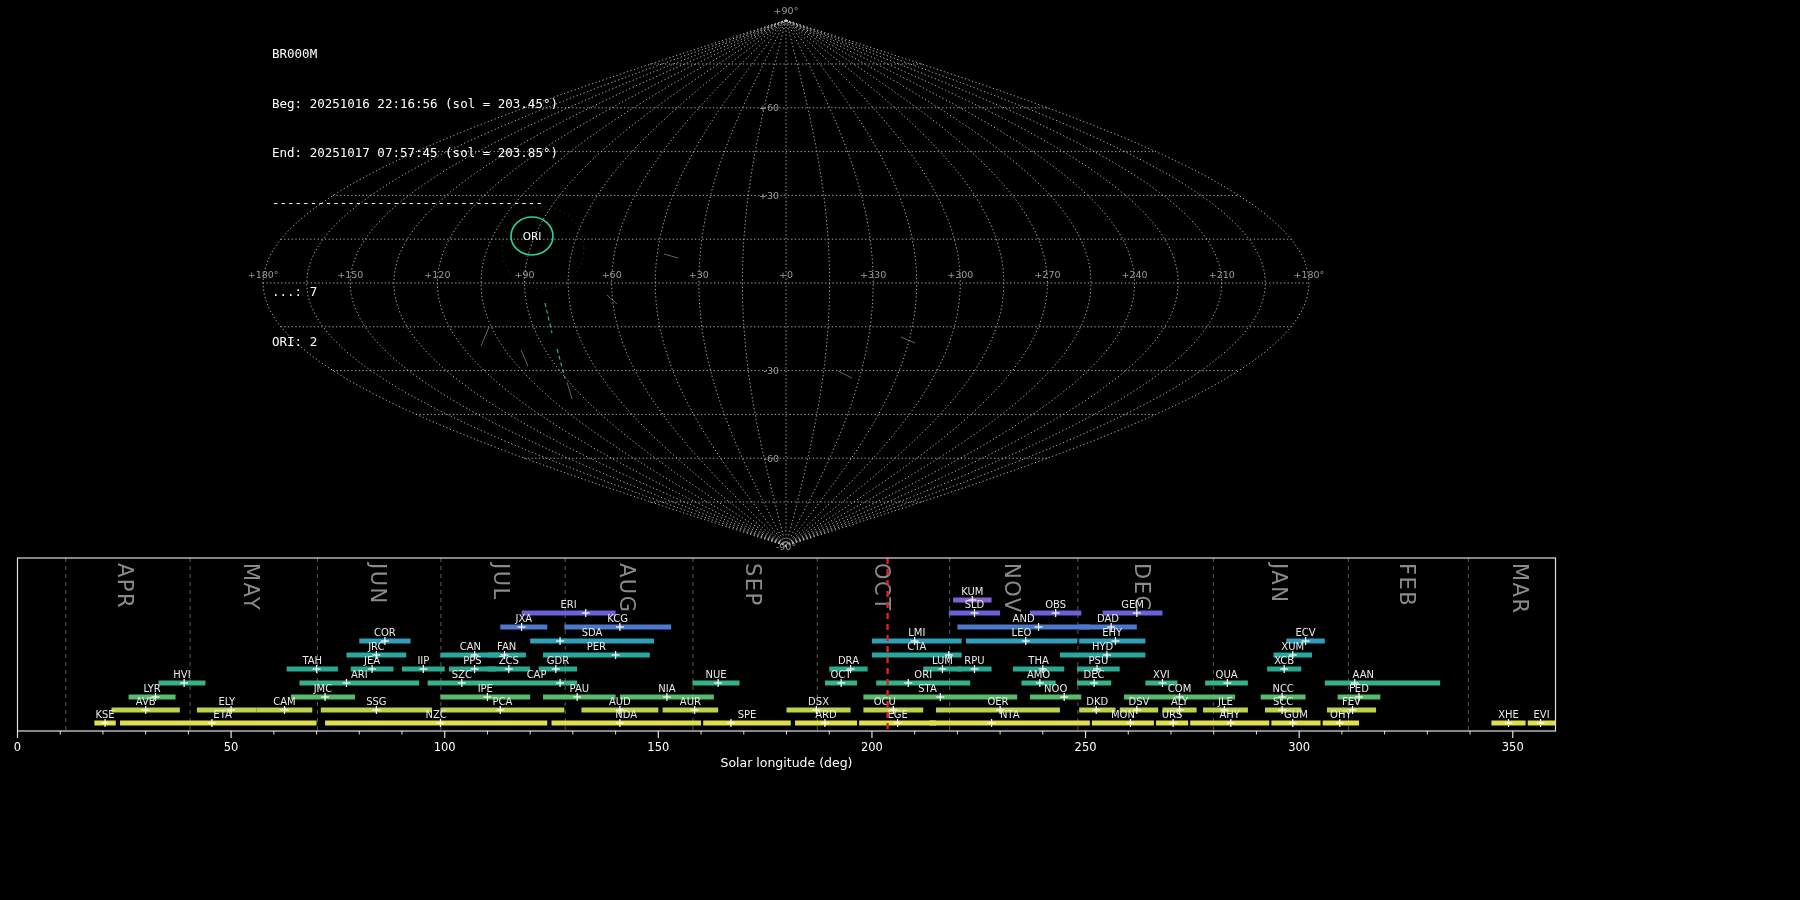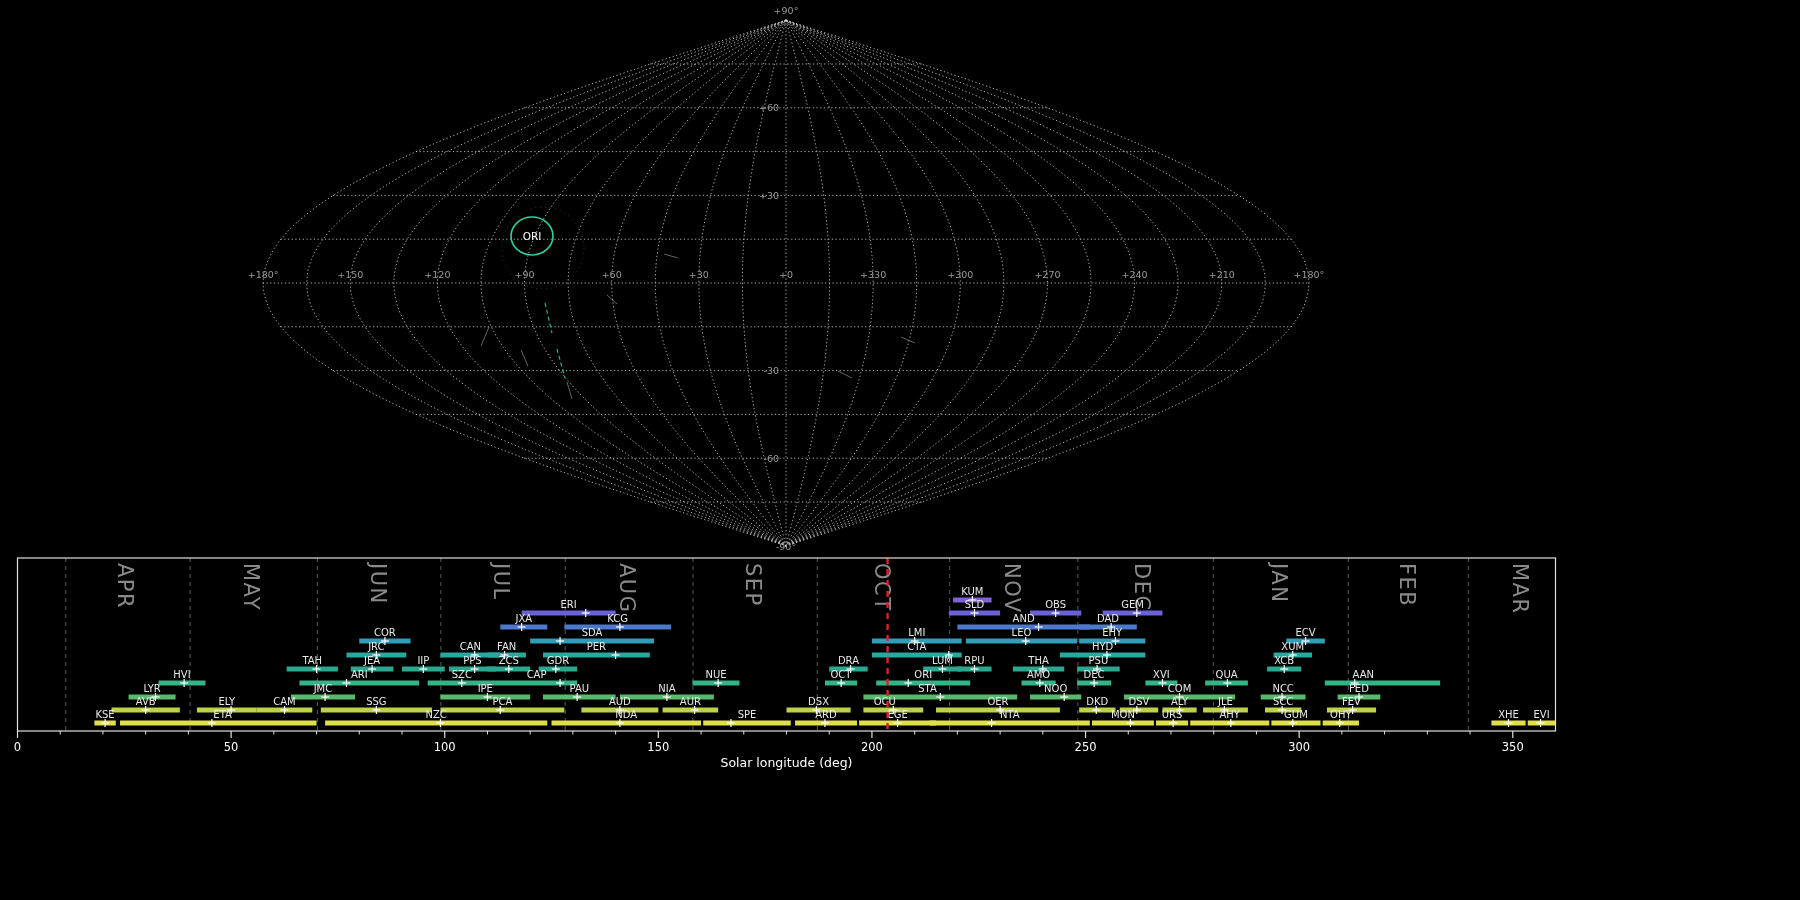--- a/index.html
+++ b/index.html
@@ -6,20 +6,29 @@
   body{width:1800px;height:900px;position:relative;overflow:hidden;font-family:"DejaVu Sans",sans-serif;}
   .stage{position:absolute;inset:0;}
   #info{position:absolute;left:272px;top:13px;color:#fff;font:12.5px/1.32 "DejaVu Sans Mono",monospace;white-space:pre;z-index:3;}
   #info .gap{height:7px;}
   svg{position:absolute;left:0;top:0;}
 </style>
 </head>
 <body>
 
 <div class="stage">
+  <div id="info">
+    <div>BR000M</div>
+    <div>Beg: 20251016 22:16:56 (sol = 203.45°)</div>
+    <div>End: 20251017 07:57:45 (sol = 203.85°)</div>
+    <div>------------------------------------</div>
+    <div class="gap"></div>
+    <div>...: 7</div>
+    <div>ORI: 2</div>
+  </div>
   <svg id="skymap" width="1800" height="900">
       <polyline points="786.0,545.8 804.2,540.0 822.5,534.1 840.7,528.3 858.8,522.4 876.8,516.6 894.7,510.8 912.5,504.9 930.1,499.1 947.6,493.2 964.8,487.4 981.9,481.6 998.7,475.7 1015.2,469.9 1031.5,464.0 1047.5,458.2 1063.1,452.4 1078.4,446.5 1093.4,440.7 1107.9,434.8 1122.1,429.0 1135.9,423.2 1149.2,417.3 1162.1,411.5 1174.6,405.6 1186.6,399.8 1198.1,394.0 1209.0,388.1 1219.5,382.3 1229.4,376.4 1238.8,370.6 1247.7,364.8 1256.0,358.9 1263.7,353.1 1270.8,347.2 1277.4,341.4 1283.3,335.6 1288.6,329.7 1293.4,323.9 1297.5,318.0 1301.0,312.2 1303.8,306.4 1306.0,300.5 1307.6,294.7 1308.6,288.8 1308.9,283.0 1308.6,277.2 1307.6,271.3 1306.0,265.5 1303.8,259.6 1301.0,253.8 1297.5,248.0 1293.4,242.1 1288.6,236.3 1283.3,230.4 1277.4,224.6 1270.8,218.8 1263.7,212.9 1256.0,207.1 1247.7,201.2 1238.8,195.4 1229.4,189.6 1219.5,183.7 1209.0,177.9 1198.1,172.0 1186.6,166.2 1174.6,160.4 1162.1,154.5 1149.2,148.7 1135.9,142.8 1122.1,137.0 1107.9,131.2 1093.4,125.3 1078.4,119.5 1063.1,113.6 1047.5,107.8 1031.5,102.0 1015.2,96.1 998.7,90.3 981.9,84.4 964.8,78.6 947.6,72.8 930.1,66.9 912.5,61.1 894.7,55.2 876.8,49.4 858.8,43.6 840.7,37.7 822.5,31.9 804.2,26.0 786.0,20.2" fill="none" stroke="#c8c8c8" stroke-width="1" stroke-dasharray="0.5 3.2" stroke-linecap="round" opacity="0.85"></polyline>
       <polyline points="786.0,545.8 802.7,540.0 819.4,534.1 836.1,528.3 852.7,522.4 869.2,516.6 885.7,510.8 902.0,504.9 918.1,499.1 934.1,493.2 949.9,487.4 965.6,481.6 981.0,475.7 996.1,469.9 1011.0,464.0 1025.7,458.2 1040.0,452.4 1054.0,446.5 1067.7,440.7 1081.1,434.8 1094.1,429.0 1106.7,423.2 1119.0,417.3 1130.8,411.5 1142.2,405.6 1153.2,399.8 1163.7,394.0 1173.8,388.1 1183.4,382.3 1192.5,376.4 1201.1,370.6 1209.2,364.8 1216.8,358.9 1223.9,353.1 1230.4,347.2 1236.4,341.4 1241.9,335.6 1246.8,329.7 1251.1,323.9 1254.9,318.0 1258.0,312.2 1260.7,306.4 1262.7,300.5 1264.2,294.7 1265.0,288.8 1265.3,283.0 1265.0,277.2 1264.2,271.3 1262.7,265.5 1260.7,259.6 1258.0,253.8 1254.9,248.0 1251.1,242.1 1246.8,236.3 1241.9,230.4 1236.4,224.6 1230.4,218.8 1223.9,212.9 1216.8,207.1 1209.2,201.2 1201.1,195.4 1192.5,189.6 1183.4,183.7 1173.8,177.9 1163.7,172.0 1153.2,166.2 1142.2,160.4 1130.8,154.5 1119.0,148.7 1106.7,142.8 1094.1,137.0 1081.1,131.2 1067.7,125.3 1054.0,119.5 1040.0,113.6 1025.7,107.8 1011.0,102.0 996.1,96.1 981.0,90.3 965.6,84.4 949.9,78.6 934.1,72.8 918.1,66.9 902.0,61.1 885.7,55.2 869.2,49.4 852.7,43.6 836.1,37.7 819.4,31.9 802.7,26.0 786.0,20.2" fill="none" stroke="#c8c8c8" stroke-width="1" stroke-dasharray="0.5 3.2" stroke-linecap="round" opacity="0.85"></polyline>
       <polyline points="786.0,545.8 801.2,540.0 816.4,534.1 831.5,528.3 846.6,522.4 861.7,516.6 876.6,510.8 891.4,504.9 906.1,499.1 920.7,493.2 935.0,487.4 949.2,481.6 963.2,475.7 977.0,469.9 990.6,464.0 1003.9,458.2 1016.9,452.4 1029.7,446.5 1042.1,440.7 1054.3,434.8 1066.1,429.0 1077.6,423.2 1088.7,417.3 1099.5,411.5 1109.8,405.6 1119.8,399.8 1129.4,394.0 1138.5,388.1 1147.3,382.3 1155.5,376.4 1163.4,370.6 1170.7,364.8 1177.6,358.9 1184.1,353.1 1190.0,347.2 1195.5,341.4 1200.4,335.6 1204.9,329.7 1208.8,323.9 1212.2,318.0 1215.1,312.2 1217.5,306.4 1219.4,300.5 1220.7,294.7 1221.5,288.8 1221.8,283.0 1221.5,277.2 1220.7,271.3 1219.4,265.5 1217.5,259.6 1215.1,253.8 1212.2,248.0 1208.8,242.1 1204.9,236.3 1200.4,230.4 1195.5,224.6 1190.0,218.8 1184.1,212.9 1177.6,207.1 1170.7,201.2 1163.4,195.4 1155.5,189.6 1147.3,183.7 1138.5,177.9 1129.4,172.0 1119.8,166.2 1109.8,160.4 1099.5,154.5 1088.7,148.7 1077.6,142.8 1066.1,137.0 1054.3,131.2 1042.1,125.3 1029.7,119.5 1016.9,113.6 1003.9,107.8 990.6,102.0 977.0,96.1 963.2,90.3 949.2,84.4 935.0,78.6 920.7,72.8 906.1,66.9 891.4,61.1 876.6,55.2 861.7,49.4 846.6,43.6 831.5,37.7 816.4,31.9 801.2,26.0 786.0,20.2" fill="none" stroke="#c8c8c8" stroke-width="1" stroke-dasharray="0.5 3.2" stroke-linecap="round" opacity="0.85"></polyline>
       <polyline points="786.0,545.8 799.7,540.0 813.4,534.1 827.0,528.3 840.6,522.4 854.1,516.6 867.5,510.8 880.9,504.9 894.1,499.1 907.2,493.2 920.1,487.4 932.9,481.6 945.5,475.7 957.9,469.9 970.1,464.0 982.1,458.2 993.8,452.4 1005.3,446.5 1016.5,440.7 1027.4,434.8 1038.1,429.0 1048.4,423.2 1058.4,417.3 1068.1,411.5 1077.4,405.6 1086.4,399.8 1095.0,394.0 1103.3,388.1 1111.1,382.3 1118.6,376.4 1125.6,370.6 1132.3,364.8 1138.5,358.9 1144.3,353.1 1149.6,347.2 1154.5,341.4 1159.0,335.6 1163.0,329.7 1166.5,323.9 1169.6,318.0 1172.2,312.2 1174.4,306.4 1176.0,300.5 1177.2,294.7 1177.9,288.8 1178.2,283.0 1177.9,277.2 1177.2,271.3 1176.0,265.5 1174.4,259.6 1172.2,253.8 1169.6,248.0 1166.5,242.1 1163.0,236.3 1159.0,230.4 1154.5,224.6 1149.6,218.8 1144.3,212.9 1138.5,207.1 1132.3,201.2 1125.6,195.4 1118.6,189.6 1111.1,183.7 1103.3,177.9 1095.0,172.0 1086.4,166.2 1077.4,160.4 1068.1,154.5 1058.4,148.7 1048.4,142.8 1038.1,137.0 1027.4,131.2 1016.5,125.3 1005.3,119.5 993.8,113.6 982.1,107.8 970.1,102.0 957.9,96.1 945.5,90.3 932.9,84.4 920.1,78.6 907.2,72.8 894.1,66.9 880.9,61.1 867.5,55.2 854.1,49.4 840.6,43.6 827.0,37.7 813.4,31.9 799.7,26.0 786.0,20.2" fill="none" stroke="#c8c8c8" stroke-width="1" stroke-dasharray="0.5 3.2" stroke-linecap="round" opacity="0.85"></polyline>
       <polyline points="786.0,545.8 798.2,540.0 810.3,534.1 822.4,528.3 834.5,522.4 846.5,516.6 858.5,510.8 870.3,504.9 882.1,499.1 893.7,493.2 905.2,487.4 916.6,481.6 927.8,475.7 938.8,469.9 949.7,464.0 960.3,458.2 970.7,452.4 980.9,446.5 990.9,440.7 1000.6,434.8 1010.1,429.0 1019.3,423.2 1028.2,417.3 1036.8,411.5 1045.1,405.6 1053.0,399.8 1060.7,394.0 1068.0,388.1 1075.0,382.3 1081.6,376.4 1087.9,370.6 1093.8,364.8 1099.3,358.9 1104.5,353.1 1109.2,347.2 1113.6,341.4 1117.5,335.6 1121.1,329.7 1124.2,323.9 1127.0,318.0 1129.3,312.2 1131.2,306.4 1132.7,300.5 1133.8,294.7 1134.4,288.8 1134.6,283.0 1134.4,277.2 1133.8,271.3 1132.7,265.5 1131.2,259.6 1129.3,253.8 1127.0,248.0 1124.2,242.1 1121.1,236.3 1117.5,230.4 1113.6,224.6 1109.2,218.8 1104.5,212.9 1099.3,207.1 1093.8,201.2 1087.9,195.4 1081.6,189.6 1075.0,183.7 1068.0,177.9 1060.7,172.0 1053.0,166.2 1045.1,160.4 1036.8,154.5 1028.2,148.7 1019.3,142.8 1010.1,137.0 1000.6,131.2 990.9,125.3 980.9,119.5 970.7,113.6 960.3,107.8 949.7,102.0 938.8,96.1 927.8,90.3 916.6,84.4 905.2,78.6 893.7,72.8 882.1,66.9 870.3,61.1 858.5,55.2 846.5,49.4 834.5,43.6 822.4,37.7 810.3,31.9 798.2,26.0 786.0,20.2" fill="none" stroke="#c8c8c8" stroke-width="1" stroke-dasharray="0.5 3.2" stroke-linecap="round" opacity="0.85"></polyline>
       <polyline points="786.0,545.8 796.6,540.0 807.3,534.1 817.9,528.3 828.5,522.4 839.0,516.6 849.4,510.8 859.8,504.9 870.1,499.1 880.3,493.2 890.3,487.4 900.3,481.6 910.1,475.7 919.7,469.9 929.2,464.0 938.5,458.2 947.6,452.4 956.6,446.5 965.3,440.7 973.8,434.8 982.1,429.0 990.1,423.2 997.9,417.3 1005.4,411.5 1012.7,405.6 1019.7,399.8 1026.4,394.0 1032.8,388.1 1038.9,382.3 1044.7,376.4 1050.2,370.6 1055.3,364.8 1060.2,358.9 1064.7,353.1 1068.8,347.2 1072.6,341.4 1076.1,335.6 1079.2,329.7 1082.0,323.9 1084.4,318.0 1086.4,312.2 1088.1,306.4 1089.4,300.5 1090.3,294.7 1090.8,288.8 1091.0,283.0 1090.8,277.2 1090.3,271.3 1089.4,265.5 1088.1,259.6 1086.4,253.8 1084.4,248.0 1082.0,242.1 1079.2,236.3 1076.1,230.4 1072.6,224.6 1068.8,218.8 1064.7,212.9 1060.2,207.1 1055.3,201.2 1050.2,195.4 1044.7,189.6 1038.9,183.7 1032.8,177.9 1026.4,172.0 1019.7,166.2 1012.7,160.4 1005.4,154.5 997.9,148.7 990.1,142.8 982.1,137.0 973.8,131.2 965.3,125.3 956.6,119.5 947.6,113.6 938.5,107.8 929.2,102.0 919.7,96.1 910.1,90.3 900.3,84.4 890.3,78.6 880.3,72.8 870.1,66.9 859.8,61.1 849.4,55.2 839.0,49.4 828.5,43.6 817.9,37.7 807.3,31.9 796.6,26.0 786.0,20.2" fill="none" stroke="#c8c8c8" stroke-width="1" stroke-dasharray="0.5 3.2" stroke-linecap="round" opacity="0.85"></polyline>
       <polyline points="786.0,545.8 795.1,540.0 804.2,534.1 813.3,528.3 822.4,522.4 831.4,516.6 840.4,510.8 849.3,504.9 858.1,499.1 866.8,493.2 875.4,487.4 883.9,481.6 892.3,475.7 900.6,469.9 908.7,464.0 916.7,458.2 924.5,452.4 932.2,446.5 939.7,440.7 947.0,434.8 954.1,429.0 960.9,423.2 967.6,417.3 974.1,411.5 980.3,405.6 986.3,399.8 992.0,394.0 997.5,388.1 1002.8,382.3 1007.7,376.4 1012.4,370.6 1016.8,364.8 1021.0,358.9 1024.8,353.1 1028.4,347.2 1031.7,341.4 1034.7,335.6 1037.3,329.7 1039.7,323.9 1041.7,318.0 1043.5,312.2 1044.9,306.4 1046.0,300.5 1046.8,294.7 1047.3,288.8 1047.5,283.0 1047.3,277.2 1046.8,271.3 1046.0,265.5 1044.9,259.6 1043.5,253.8 1041.7,248.0 1039.7,242.1 1037.3,236.3 1034.7,230.4 1031.7,224.6 1028.4,218.8 1024.8,212.9 1021.0,207.1 1016.8,201.2 1012.4,195.4 1007.7,189.6 1002.8,183.7 997.5,177.9 992.0,172.0 986.3,166.2 980.3,160.4 974.1,154.5 967.6,148.7 960.9,142.8 954.1,137.0 947.0,131.2 939.7,125.3 932.2,119.5 924.5,113.6 916.7,107.8 908.7,102.0 900.6,96.1 892.3,90.3 883.9,84.4 875.4,78.6 866.8,72.8 858.1,66.9 849.3,61.1 840.4,55.2 831.4,49.4 822.4,43.6 813.3,37.7 804.2,31.9 795.1,26.0 786.0,20.2" fill="none" stroke="#c8c8c8" stroke-width="1" stroke-dasharray="0.5 3.2" stroke-linecap="round" opacity="0.85"></polyline>
       <polyline points="786.0,545.8 793.6,540.0 801.2,534.1 808.8,528.3 816.3,522.4 823.8,516.6 831.3,510.8 838.7,504.9 846.1,499.1 853.3,493.2 860.5,487.4 867.6,481.6 874.6,475.7 881.5,469.9 888.3,464.0 894.9,458.2 901.5,452.4 907.8,446.5 914.1,440.7 920.1,434.8 926.0,429.0 931.8,423.2 937.3,417.3 942.7,411.5 947.9,405.6 952.9,399.8 957.7,394.0 962.3,388.1 966.6,382.3 970.8,376.4 974.7,370.6 978.4,364.8 981.8,358.9 985.0,353.1 988.0,347.2 990.7,341.4 993.2,335.6 995.4,329.7 997.4,323.9 999.1,318.0 1000.6,312.2 1001.8,306.4 1002.7,300.5 1003.3,294.7 1003.7,288.8 1003.9,283.0 1003.7,277.2 1003.3,271.3 1002.7,265.5 1001.8,259.6 1000.6,253.8 999.1,248.0 997.4,242.1 995.4,236.3 993.2,230.4 990.7,224.6 988.0,218.8 985.0,212.9 981.8,207.1 978.4,201.2 974.7,195.4 970.8,189.6 966.6,183.7 962.3,177.9 957.7,172.0 952.9,166.2 947.9,160.4 942.7,154.5 937.3,148.7 931.8,142.8 926.0,137.0 920.1,131.2 914.1,125.3 907.8,119.5 901.5,113.6 894.9,107.8 888.3,102.0 881.5,96.1 874.6,90.3 867.6,84.4 860.5,78.6 853.3,72.8 846.1,66.9 838.7,61.1 831.3,55.2 823.8,49.4 816.3,43.6 808.8,37.7 801.2,31.9 793.6,26.0 786.0,20.2" fill="none" stroke="#c8c8c8" stroke-width="1" stroke-dasharray="0.5 3.2" stroke-linecap="round" opacity="0.85"></polyline>
       <polyline points="786.0,545.8 792.1,540.0 798.2,534.1 804.2,528.3 810.3,522.4 816.3,516.6 822.2,510.8 828.2,504.9 834.0,499.1 839.9,493.2 845.6,487.4 851.3,481.6 856.9,475.7 862.4,469.9 867.8,464.0 873.1,458.2 878.4,452.4 883.5,446.5 888.5,440.7 893.3,434.8 898.0,429.0 902.6,423.2 907.1,417.3 911.4,411.5 915.5,405.6 919.5,399.8 923.4,394.0 927.0,388.1 930.5,382.3 933.8,376.4 936.9,370.6 939.9,364.8 942.7,358.9 945.2,353.1 947.6,347.2 949.8,341.4 951.8,335.6 953.5,329.7 955.1,323.9 956.5,318.0 957.7,312.2 958.6,306.4 959.3,300.5 959.9,294.7 960.2,288.8 960.3,283.0 960.2,277.2 959.9,271.3 959.3,265.5 958.6,259.6 957.7,253.8 956.5,248.0 955.1,242.1 953.5,236.3 951.8,230.4 949.8,224.6 947.6,218.8 945.2,212.9 942.7,207.1 939.9,201.2 936.9,195.4 933.8,189.6 930.5,183.7 927.0,177.9 923.4,172.0 919.5,166.2 915.5,160.4 911.4,154.5 907.1,148.7 902.6,142.8 898.0,137.0 893.3,131.2 888.5,125.3 883.5,119.5 878.4,113.6 873.1,107.8 867.8,102.0 862.4,96.1 856.9,90.3 851.3,84.4 845.6,78.6 839.9,72.8 834.0,66.9 828.2,61.1 822.2,55.2 816.3,49.4 810.3,43.6 804.2,37.7 798.2,31.9 792.1,26.0 786.0,20.2" fill="none" stroke="#c8c8c8" stroke-width="1" stroke-dasharray="0.5 3.2" stroke-linecap="round" opacity="0.85"></polyline>

